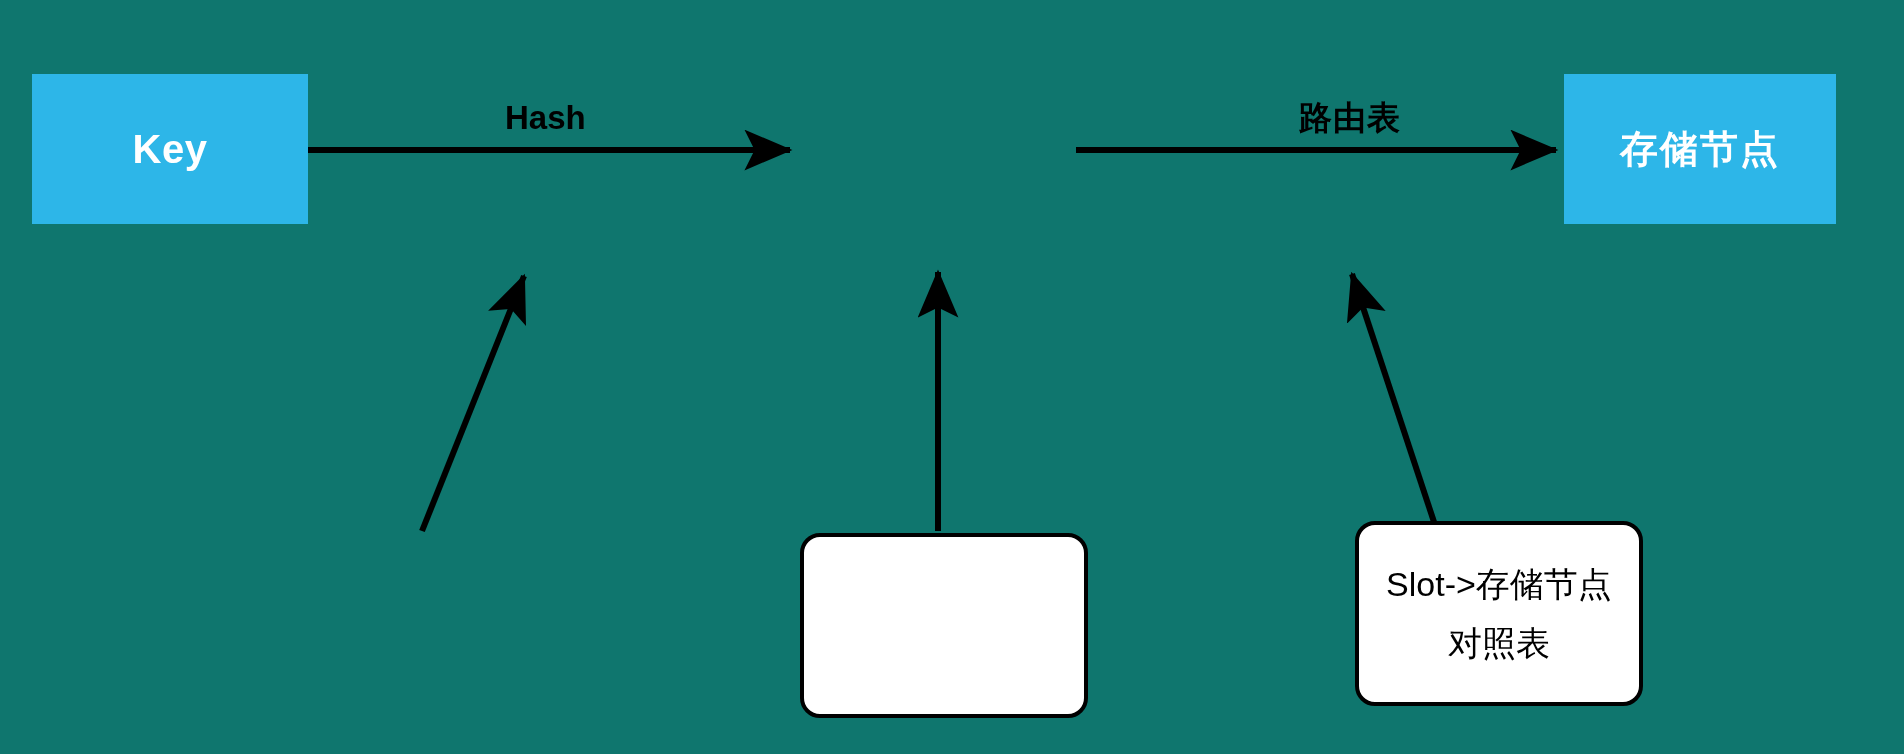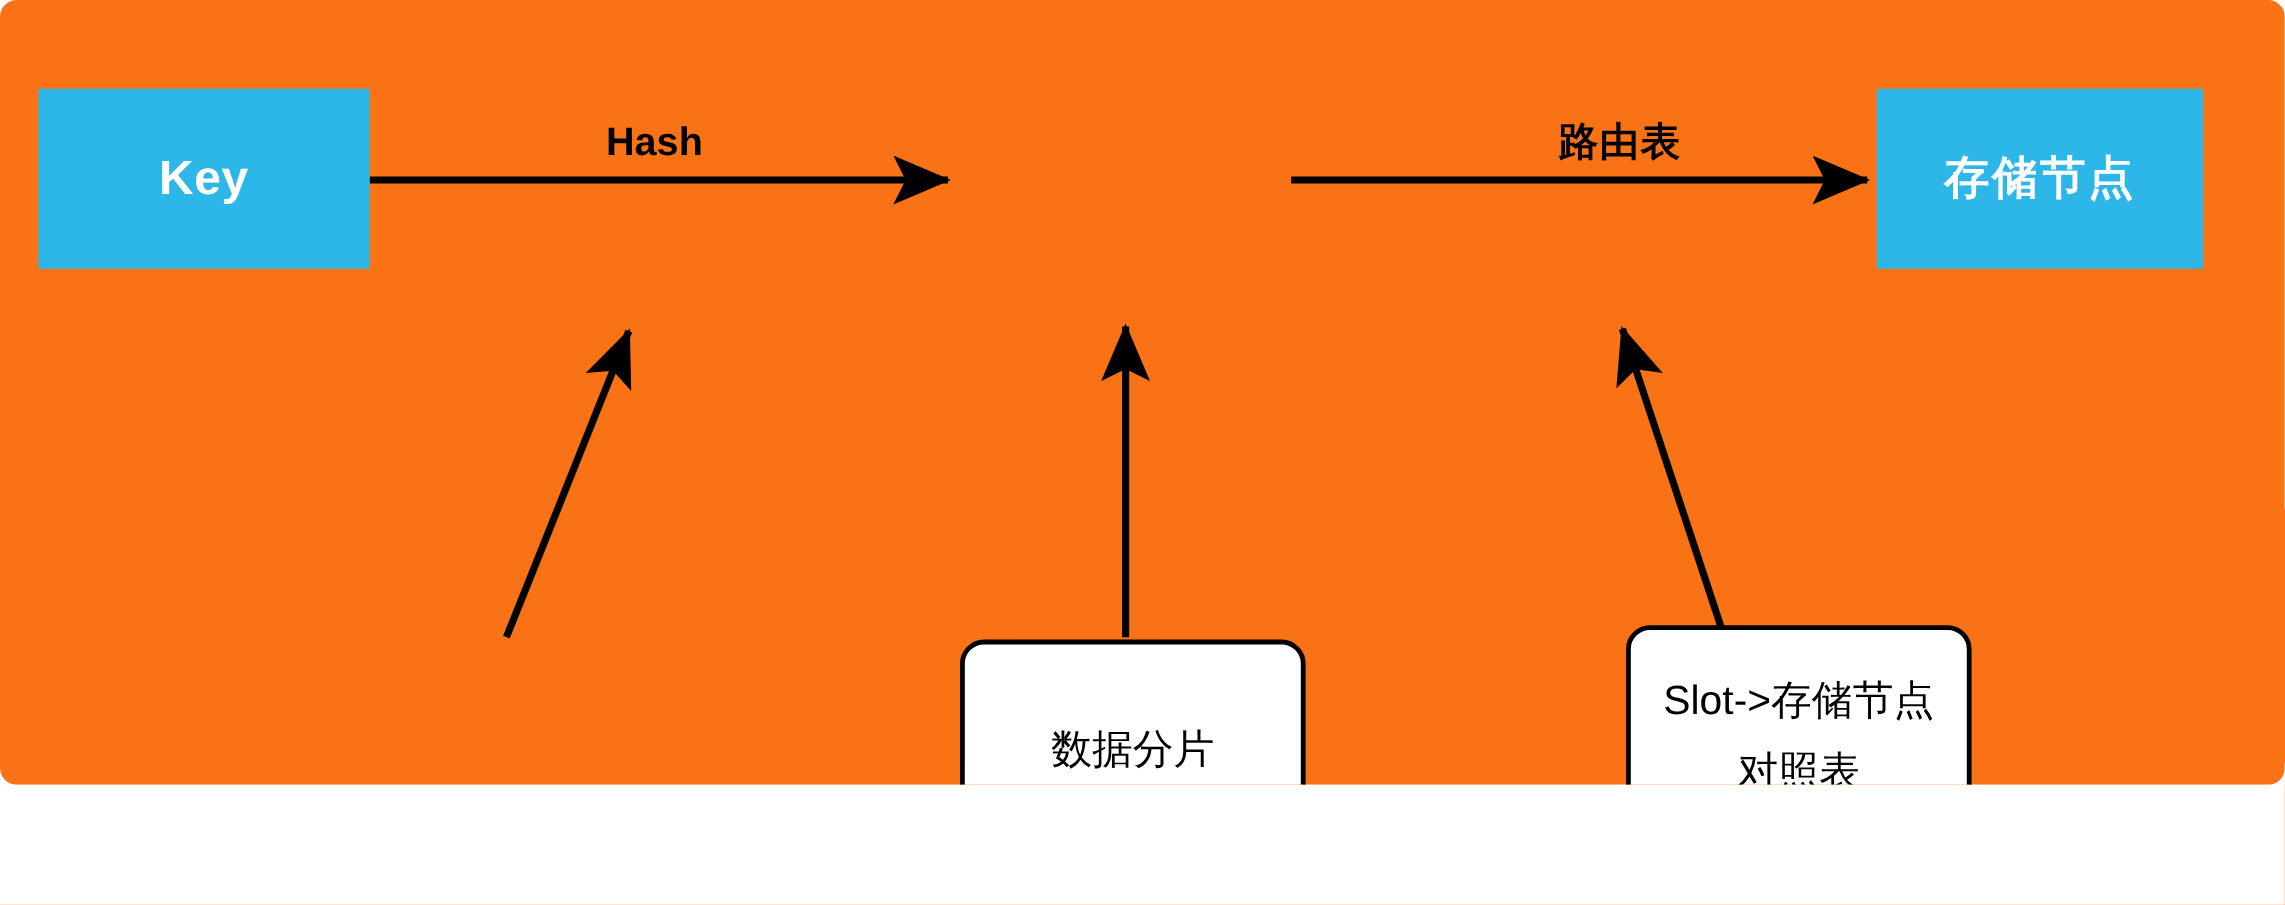--- a/index.html
+++ b/index.html
@@ -6,24 +6,23 @@
     margin: 0;
     padding: 0;
     background: #ffffff;
   }
   body {
     font-family: "Liberation Sans", "DejaVu Sans", sans-serif;
   }
   #canvas {
     position: relative;
     width: 1904px;
-    height: 654px;
-    background: #f97316;
+    height: 754px;
+    background: #0f766e;
     overflow: hidden;
-    border-radius: 14px;
   }
   #wires {
     position: absolute;
     left: 0;
     top: 0;
     width: 1904px;
     height: 754px;
     pointer-events: none;
   }
 
@@ -116,21 +115,20 @@
   <div class="node" id="node-storage">
     <span class="node-label">存储节点</span>
   </div>
 
   <div class="edge-label" id="edge-label-hash">Hash</div>
 
   <div class="edge-label" id="edge-label-route">路由表</div>
 
 
   <div class="callout" id="callout-slot">
-    <span class="callout-line">数据分片</span>
   </div>
 
   <div class="callout" id="callout-routing">
     <span class="callout-line">Slot-&gt;存储节点</span>
     <span class="callout-line">对照表</span>
   </div>
 
 </div>
 
 </body></html>

